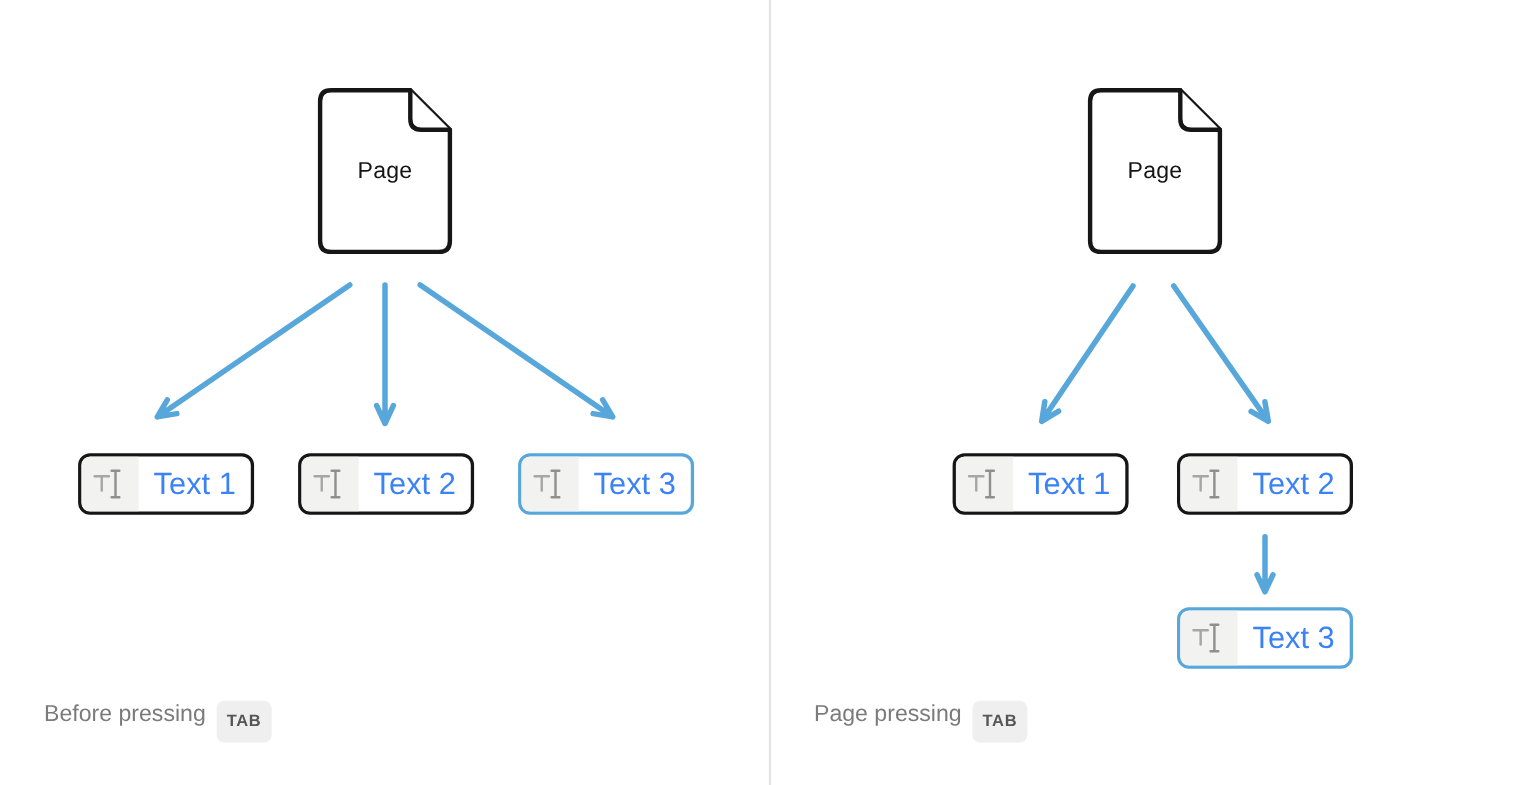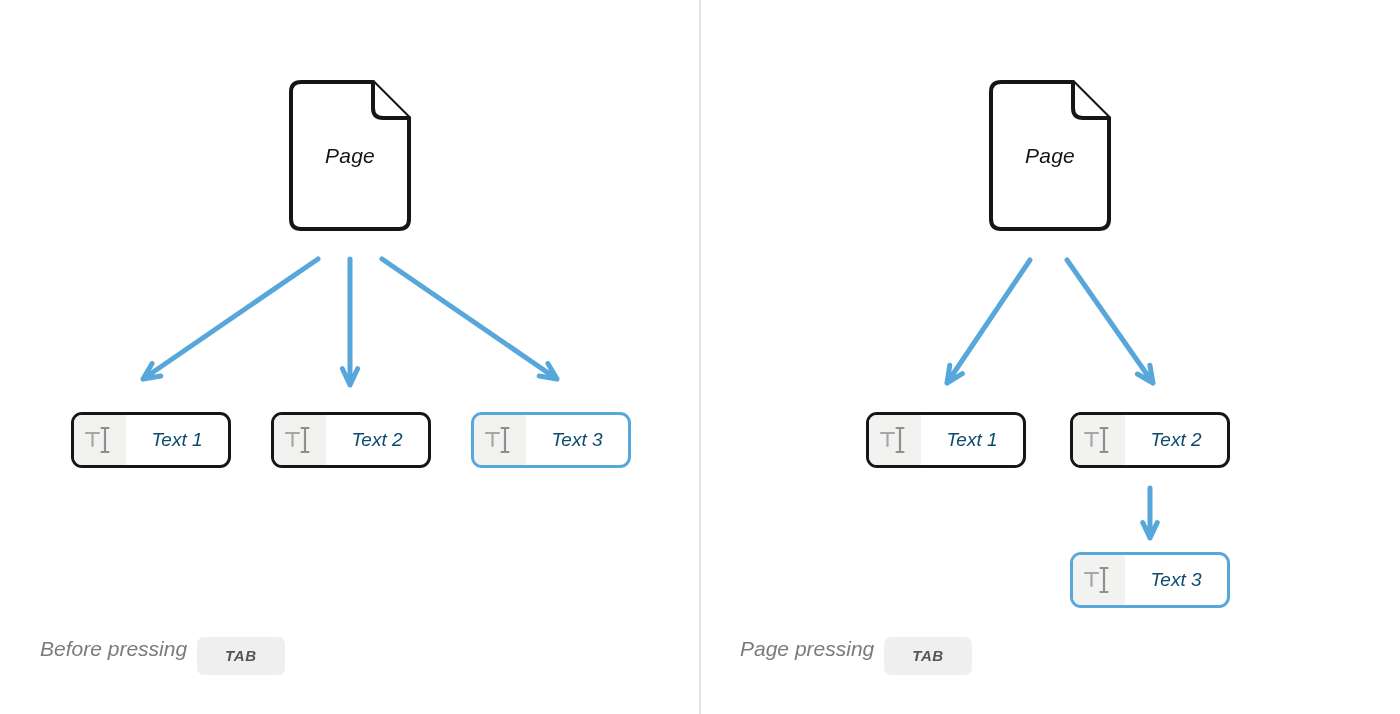--- a/index.html
+++ b/index.html
@@ -10,21 +10,20 @@
     background: #ffffff;
     overflow: hidden;
     font-family: "Liberation Sans", "DejaVu Sans", sans-serif;
     color: #1c1c1c;
   }
   .panel {
     position: absolute;
     top: 0;
     width: 612px;
     height: 714px;
-    font-style: italic;
   }
   .panel-left  { left: 0; }
   .panel-right { left: 700px; }
   .divider {
     position: absolute;
     left: 699px;
     top: 0;
     width: 2px;
     height: 714px;
     background: var(--divider, #e3e3e3);
@@ -73,22 +72,22 @@
     background: var(--icon-bg, #f2f2f1);
     display: flex;
     align-items: center;
     justify-content: center;
   }
   .block-label {
     flex: 1;
     display: flex;
     align-items: center;
     justify-content: center;
-    font-size: 19px;
-    color: #0c4a6e;
+    font-size: 28px;
+    color: #3b82f6;
     white-space: nowrap;
   }
   .panel .b1 { left: 71px;  top: 412px; }
   .panel .b2 { left: 271px; top: 412px; }
   .panel .b3 { left: 471px; top: 412px; }
   .panel-right .b1 { left: 166px; top: 412px; }
   .panel-right .b2 { left: 370px; top: 412px; }
   .panel-right .b3 { left: 370px; top: 552px; }
   .caption {
     position: absolute;
@@ -102,21 +101,21 @@
     font-size: 21px;
     color: var(--caption, #7b7b7b);
   }
   .key-badge {
     display: inline-flex;
     align-items: center;
     justify-content: center;
     background: var(--badge-bg, #efefef);
     color: var(--badge-text, #565656);
     border-radius: 7px;
-    padding: 6px 28px;
+    padding: 6px 9px;
     font-family: "Liberation Sans", "DejaVu Sans", sans-serif;
     font-size: 15px;
     font-weight: 700;
     letter-spacing: 0.6px;
     line-height: 1.3;
   }
   .arrow-stroke {
     stroke: var(--accent, #58a7db);
     stroke-width: 5;
     stroke-linecap: round;

